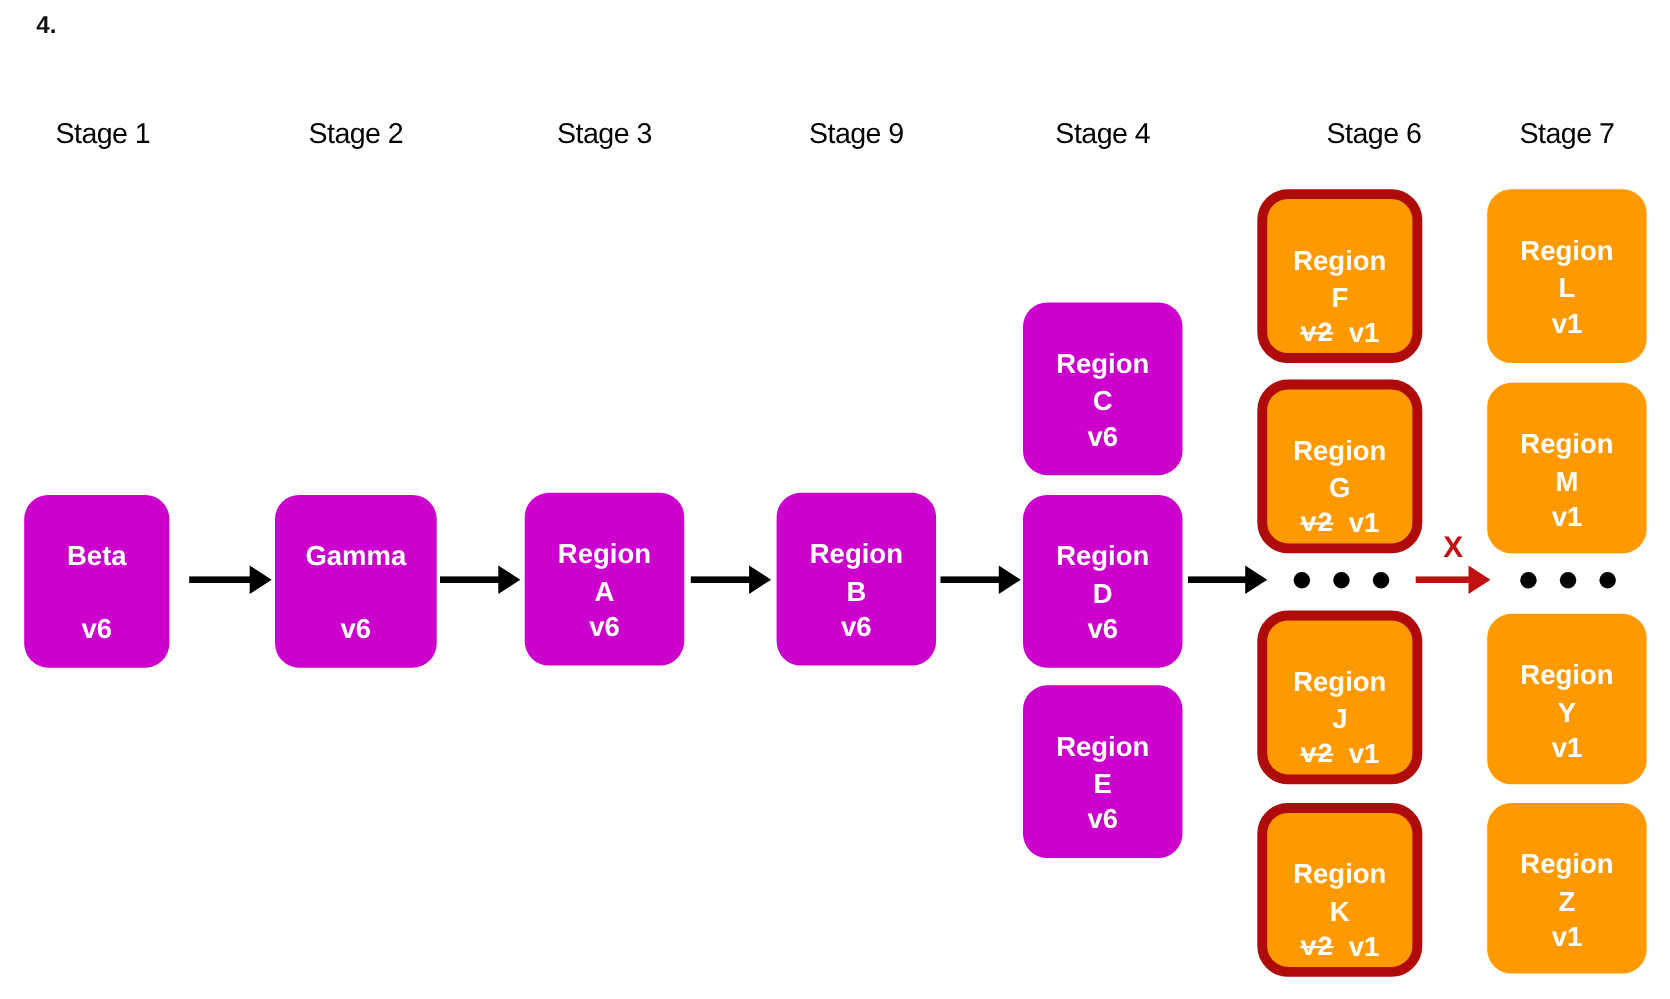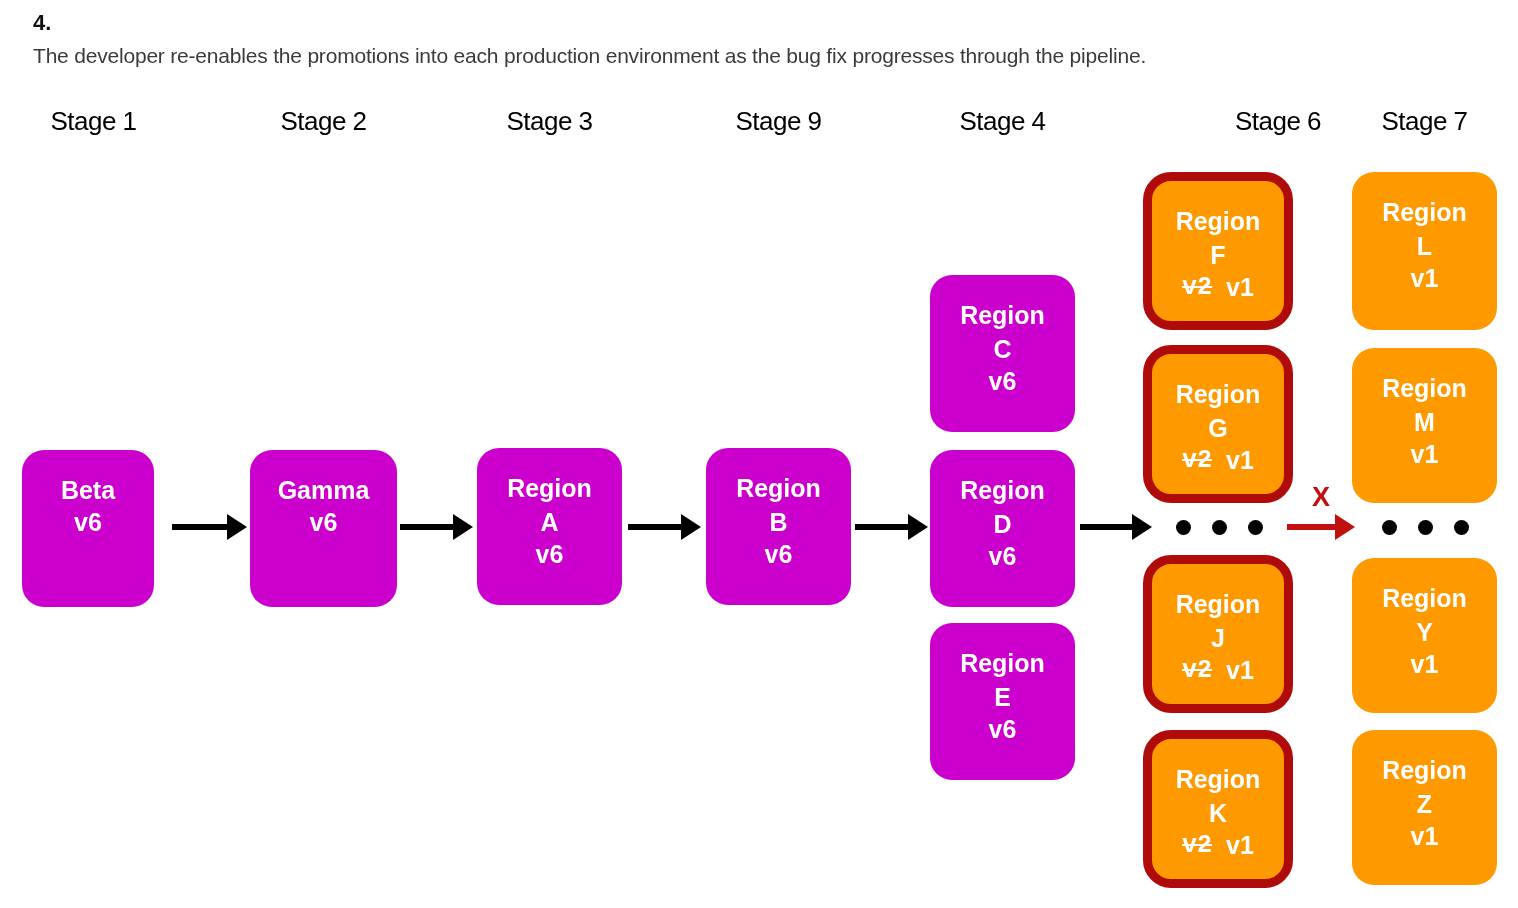--- a/index.html
+++ b/index.html
@@ -23,22 +23,22 @@
     position:absolute;left:33px;top:44px;width:1400px;
     font-size:21px;color:#3b3b3b;letter-spacing:-0.2px;
   }
   .stage-label{
     position:absolute;top:106px;text-align:center;
     font-size:26px;font-weight:normal;color:#000000;letter-spacing:-0.5px;
   }
   .node{
     position:absolute;width:145px;height:157px;
     border-radius:22px;background:var(--magenta);
-    display:flex;flex-direction:column;justify-content:flex-start;align-items:center;
-    padding:24px 6px 20px 6px;
+    display:flex;flex-direction:column;justify-content:space-between;align-items:center;
+    padding:40px 6px 20px 6px;
     color:#ffffff;font-weight:bold;text-align:center;
   }
   .node.orange{background:var(--orange);}
   .node.bordered{
     border:9px solid var(--border_red);
     border-radius:28px;
   }
   .node-title{
     font-size:25px;line-height:1.35;white-space:pre-line;
   }
@@ -68,28 +68,27 @@
     position:absolute;top:520px;display:flex;gap:21px;
   }
   .dot{width:15px;height:15px;border-radius:50%;background:#000000;}
 </style>
 </head>
 <body>
 
 <div class="canvas">
 
   <div class="step-number">4.</div>
-  <div class="description">The developer re-enables the promotions into each production environment as the bug fix progresses through the pipeline.</div>
 
   <div class="stage-label" style="left:22px;width:143px;">Stage 1</div>
   <div class="stage-label" style="left:250px;width:147px;">Stage 2</div>
   <div class="stage-label" style="left:477px;width:145px;">Stage 3</div>
   <div class="stage-label" style="left:706px;width:145px;">Stage 9</div>
   <div class="stage-label" style="left:930px;width:145px;">Stage 4</div>
-  <div class="stage-label" style="left:1203px;width:150px;">Stage 6</div>
+  <div class="stage-label" style="left:1174px;width:150px;">Stage 6</div>
   <div class="stage-label" style="left:1352px;width:145px;">Stage 7</div>
 
   <div class="node" style="left:22px;top:450px;width:132px;">
     <div class="node-title">Beta</div>
     <div class="node-version">v6</div>
   </div>
 
   <div class="node" style="left:250px;top:450px;width:147px;">
     <div class="node-title">Gamma</div>
     <div class="node-version">v6</div>

